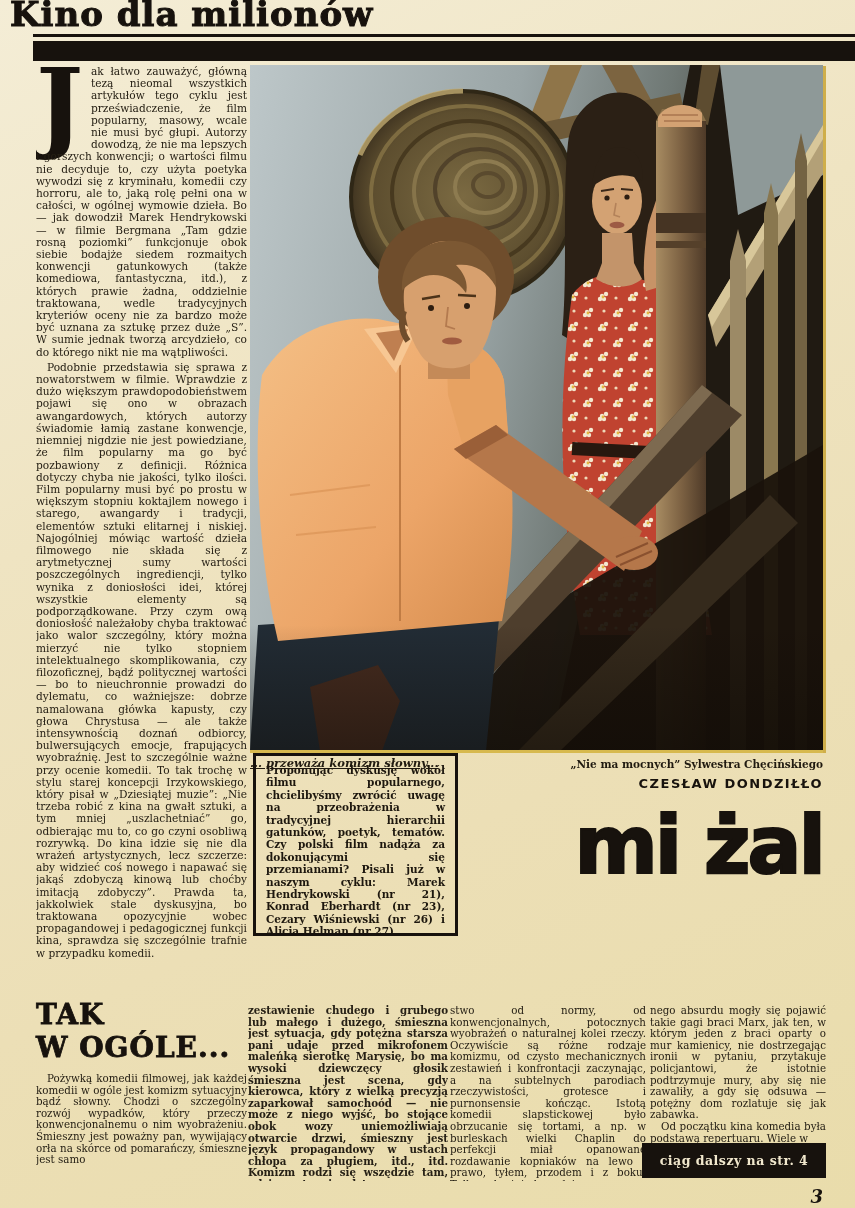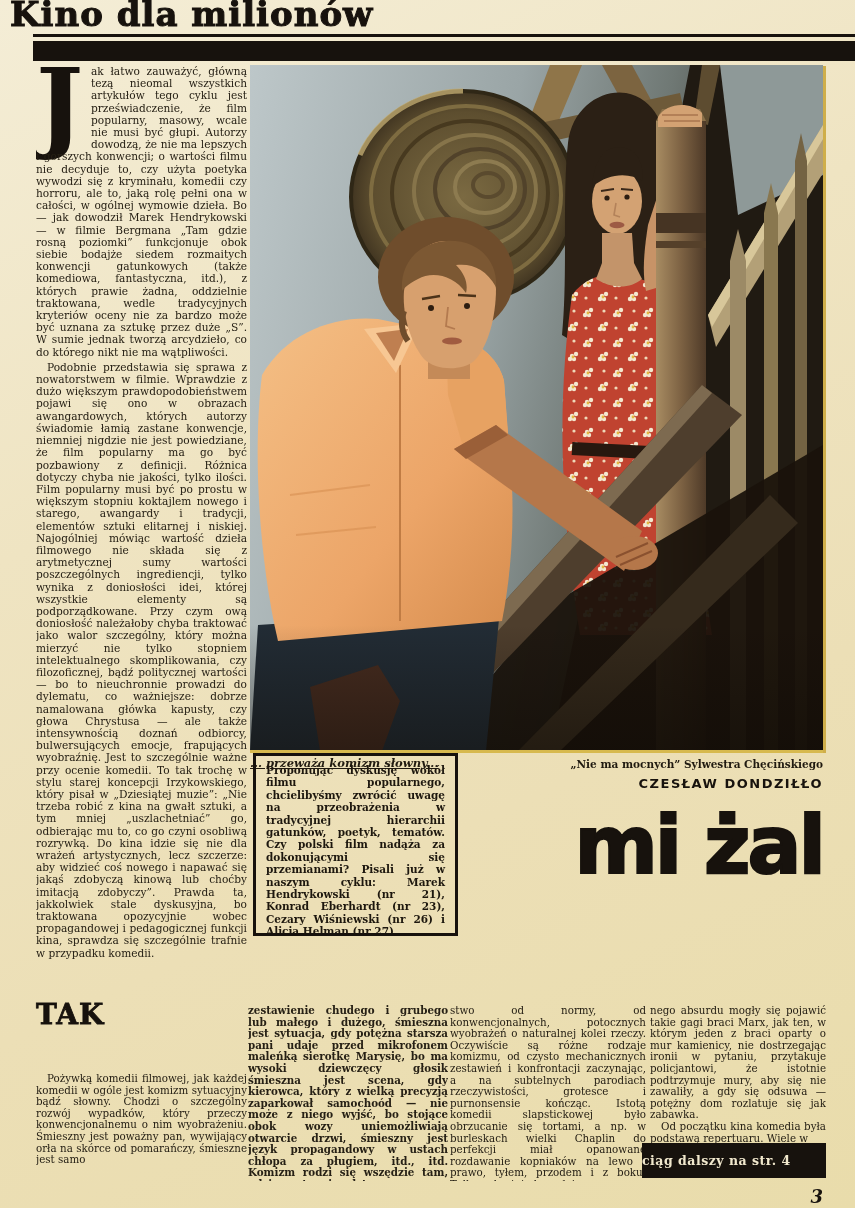--- a/index.html
+++ b/index.html
@@ -85,21 +85,21 @@
   
   .bcol{top:1005px;height:176px;font:10.3px/11.6px "DejaVu Serif", serif;}
   .bcol p{margin:0;}
   .bcol p + p{text-indent:11px;}
   .bcol2{left:248px;width:200px;font-weight:bold;}
   .bcol3{left:450px;width:196px;}
   .bcol4{left:650px;width:176px;height:140px;}
   .continue-box{
     left:642px;top:1143px;width:184px;height:35px;
     background:#17120d;color:#f1e8cd;
-    display:flex;align-items:center;justify-content:flex-start;
+    display:flex;align-items:center;justify-content:center;
     font:bold 12.5px "DejaVu Serif", serif;letter-spacing:0.5px;
   }
   .page-num{
     left:775px;top:1186px;width:48px;text-align:right;
     font:bold italic 18px "DejaVu Serif", serif;color:#17120d;
   }
 </style>
 </head>
 <body>
 
@@ -111,20 +111,21 @@
 
   <div class="abs bodytext col1-top">
     <p style="margin:0">
       <span class="dropcap">J</span><span>ak łatwo zauważyć, główną tezą nieomal wszystkich artykułów tego cyklu jest przeświadczenie, że film popularny, masowy, wcale nie musi być głupi. Autorzy dowodzą, że nie ma lepszych i gorszych konwencji; o wartości filmu nie decyduje to, czy użyta poetyka wywodzi się z kryminału, komedii czy horroru, ale to, jaką rolę pełni ona w całości, w ogólnej wymowie dzieła. Bo — jak dowodził Marek Hendrykowski — w filmie Bergmana „Tam gdzie rosną poziomki” funkcjonuje obok siebie bodajże siedem rozmaitych konwencji gatunkowych (także komediowa, fantastyczna, itd.), z których prawie żadna, oddzielnie traktowana, wedle tradycyjnych kryteriów oceny nie za bardzo może być uznana za sztukę przez duże „S”. W sumie jednak tworzą arcydzieło, co do którego nikt nie ma wątpliwości.</span>
     </p>
     <p class="para2">Podobnie przedstawia się sprawa z nowatorstwem w filmie. Wprawdzie z dużo większym prawdopodobieństwem pojawi się ono w obrazach awangardowych, których autorzy świadomie łamią zastane konwencje, niemniej nigdzie nie jest powiedziane, że film popularny ma go być pozbawiony z definicji. Różnica dotyczy chyba nie jakości, tylko ilości. Film popularny musi być po prostu w większym stopniu koktajlem nowego i starego, awangardy i tradycji, elementów sztuki elitarnej i niskiej. Najogólniej mówiąc wartość dzieła filmowego nie składa się z arytmetycznej sumy wartości poszczególnych ingrediencji, tylko wynika z doniosłości idei, której wszystkie elementy są podporządkowane. Przy czym ową doniosłość należałoby chyba traktować jako walor szczególny, który można mierzyć nie tylko stopniem intelektualnego skomplikowania, czy filozoficznej, bądź politycznej wartości — bo to nieuchronnie prowadzi do dylematu, co ważniejsze: dobrze namalowana główka kapusty, czy głowa Chrystusa — ale także intensywnością doznań odbiorcy, bulwersujących emocje, frapujących wyobraźnię. Jest to szczególnie ważne przy ocenie komedii. To tak trochę w stylu starej koncepcji Irzykowskiego, który pisał w „Dziesiątej muzie”: „Nie trzeba robić z kina na gwałt sztuki, a tym mniej „uszlachetniać” go, odbierając mu to, co go czyni osobliwą rozrywką. Do kina idzie się nie dla wrażeń artystycznych, lecz szczerze: aby widzieć coś nowego i napawać się jakąś zdobyczą kinową lub choćby imitacją zdobyczy”. Prawda ta, jakkolwiek stale dyskusyjna, bo traktowana opozycyjnie wobec propagandowej i pedagogicznej funkcji kina, sprawdza się szczególnie trafnie w przypadku komedii.</p>
   </div>
 
   <div class="abs section-heading">
     <div>TAK</div>
+    <div>W OGÓLE...</div>
   </div>
 
   <div class="abs bodytext col1-bottom">
     <p>Pożywką komedii filmowej, jak każdej komedii w ogóle jest komizm sytuacyjny bądź słowny. Chodzi o szczególny rozwój wypadków, który przeczy konwencjonalnemu o nim wyobrażeniu. Śmieszny jest poważny pan, wywijający orła na skórce od pomarańczy, śmieszne jest samo</p>
   </div>
 
   <div class="abs photo">
     <svg viewBox="0 0 573 686" width="573" height="686" preserveAspectRatio="none">
       <defs>
         <linearGradient id="wallG" x1="0" y1="0" x2="1" y2="0.25">

